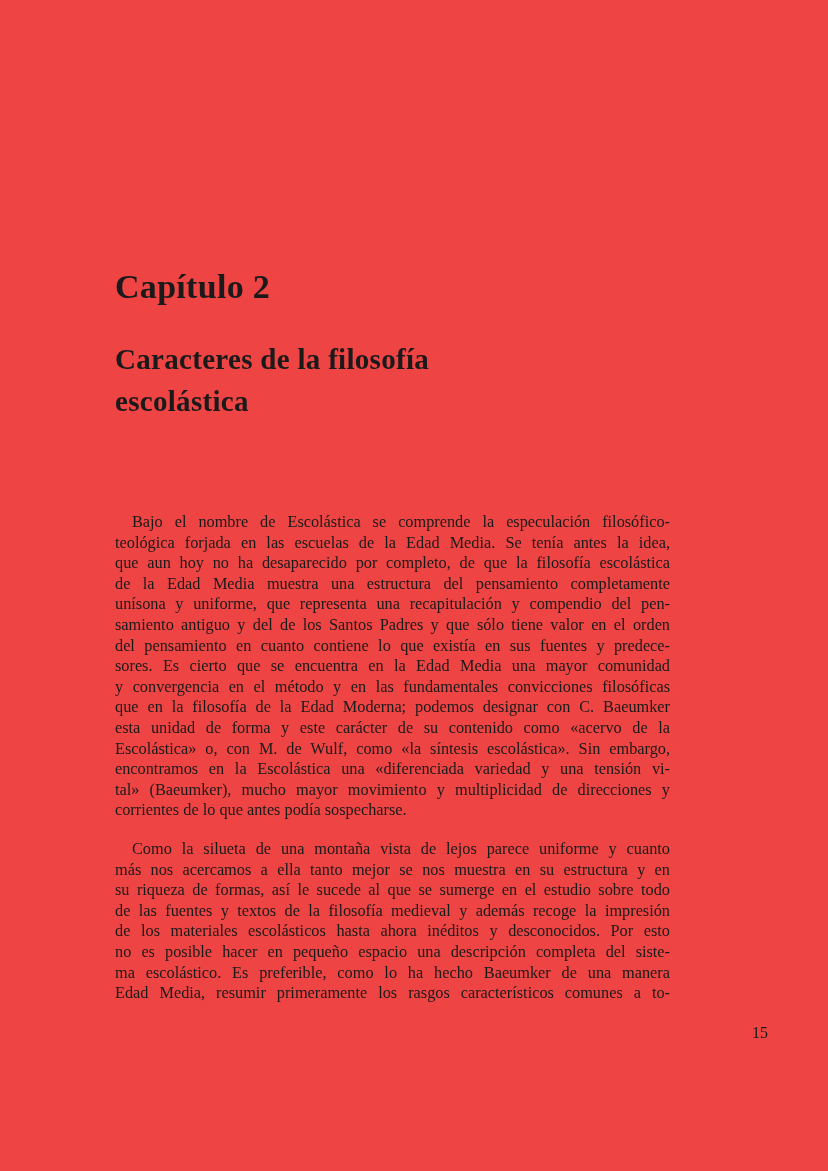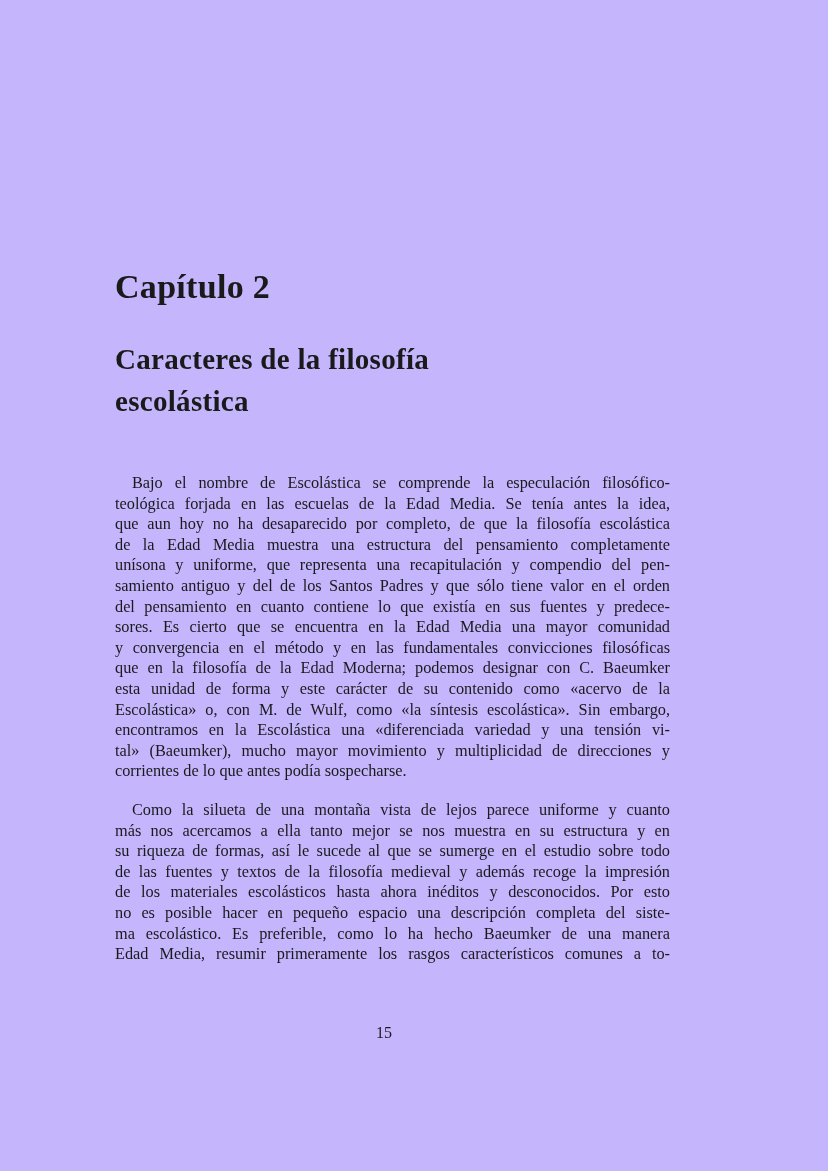--- a/index.html
+++ b/index.html
@@ -13,21 +13,21 @@
       position: relative;
       overflow: hidden;
       font-family: "Liberation Serif", "DejaVu Serif", serif;
       color: #1a1a1a;
     }
     .page {
       position: absolute;
       left: 0; top: 0;
       width: 828px;
       height: 1171px;
-      background: #c4b5fd;
+      background: #ef4444;
     }
     .chapter-label {
       position: absolute;
       left: 115px;
       top: 270px;
       font-size: 34px;
       font-weight: bold;
       letter-spacing: 0.3px;
       line-height: 1;
     }
@@ -40,39 +40,40 @@
       font-weight: bold;
       line-height: 42px;
       letter-spacing: 0.3px;
     }
     .chapter-title .tline { display: block; white-space: nowrap; }
     .body-text {
       position: absolute;
       left: 115px;
       width: 555px;
       font-size: 16.3px;
+      margin-top: 39px;
     }
     .para1 { top: 473px; }
     .para2 { top: 800px; }
     .line {
       display: block;
       height: 20.6px;
       line-height: 20.6px;
       text-align: justify;
       text-align-last: justify;
       white-space: nowrap;
     }
     .line.indent { text-indent: 17px; }
     .line.last { text-align-last: left; }
     .page-number {
       position: absolute;
       left: 0;
       width: 768px;
       top: 1024px;
-      text-align: center;
+      text-align: right;
       font-size: 16px;
     }
   </style>
 </head>
 <body>
 
 <div class="page">
 
   <div class="chapter-label">Capítulo 2</div>
 

